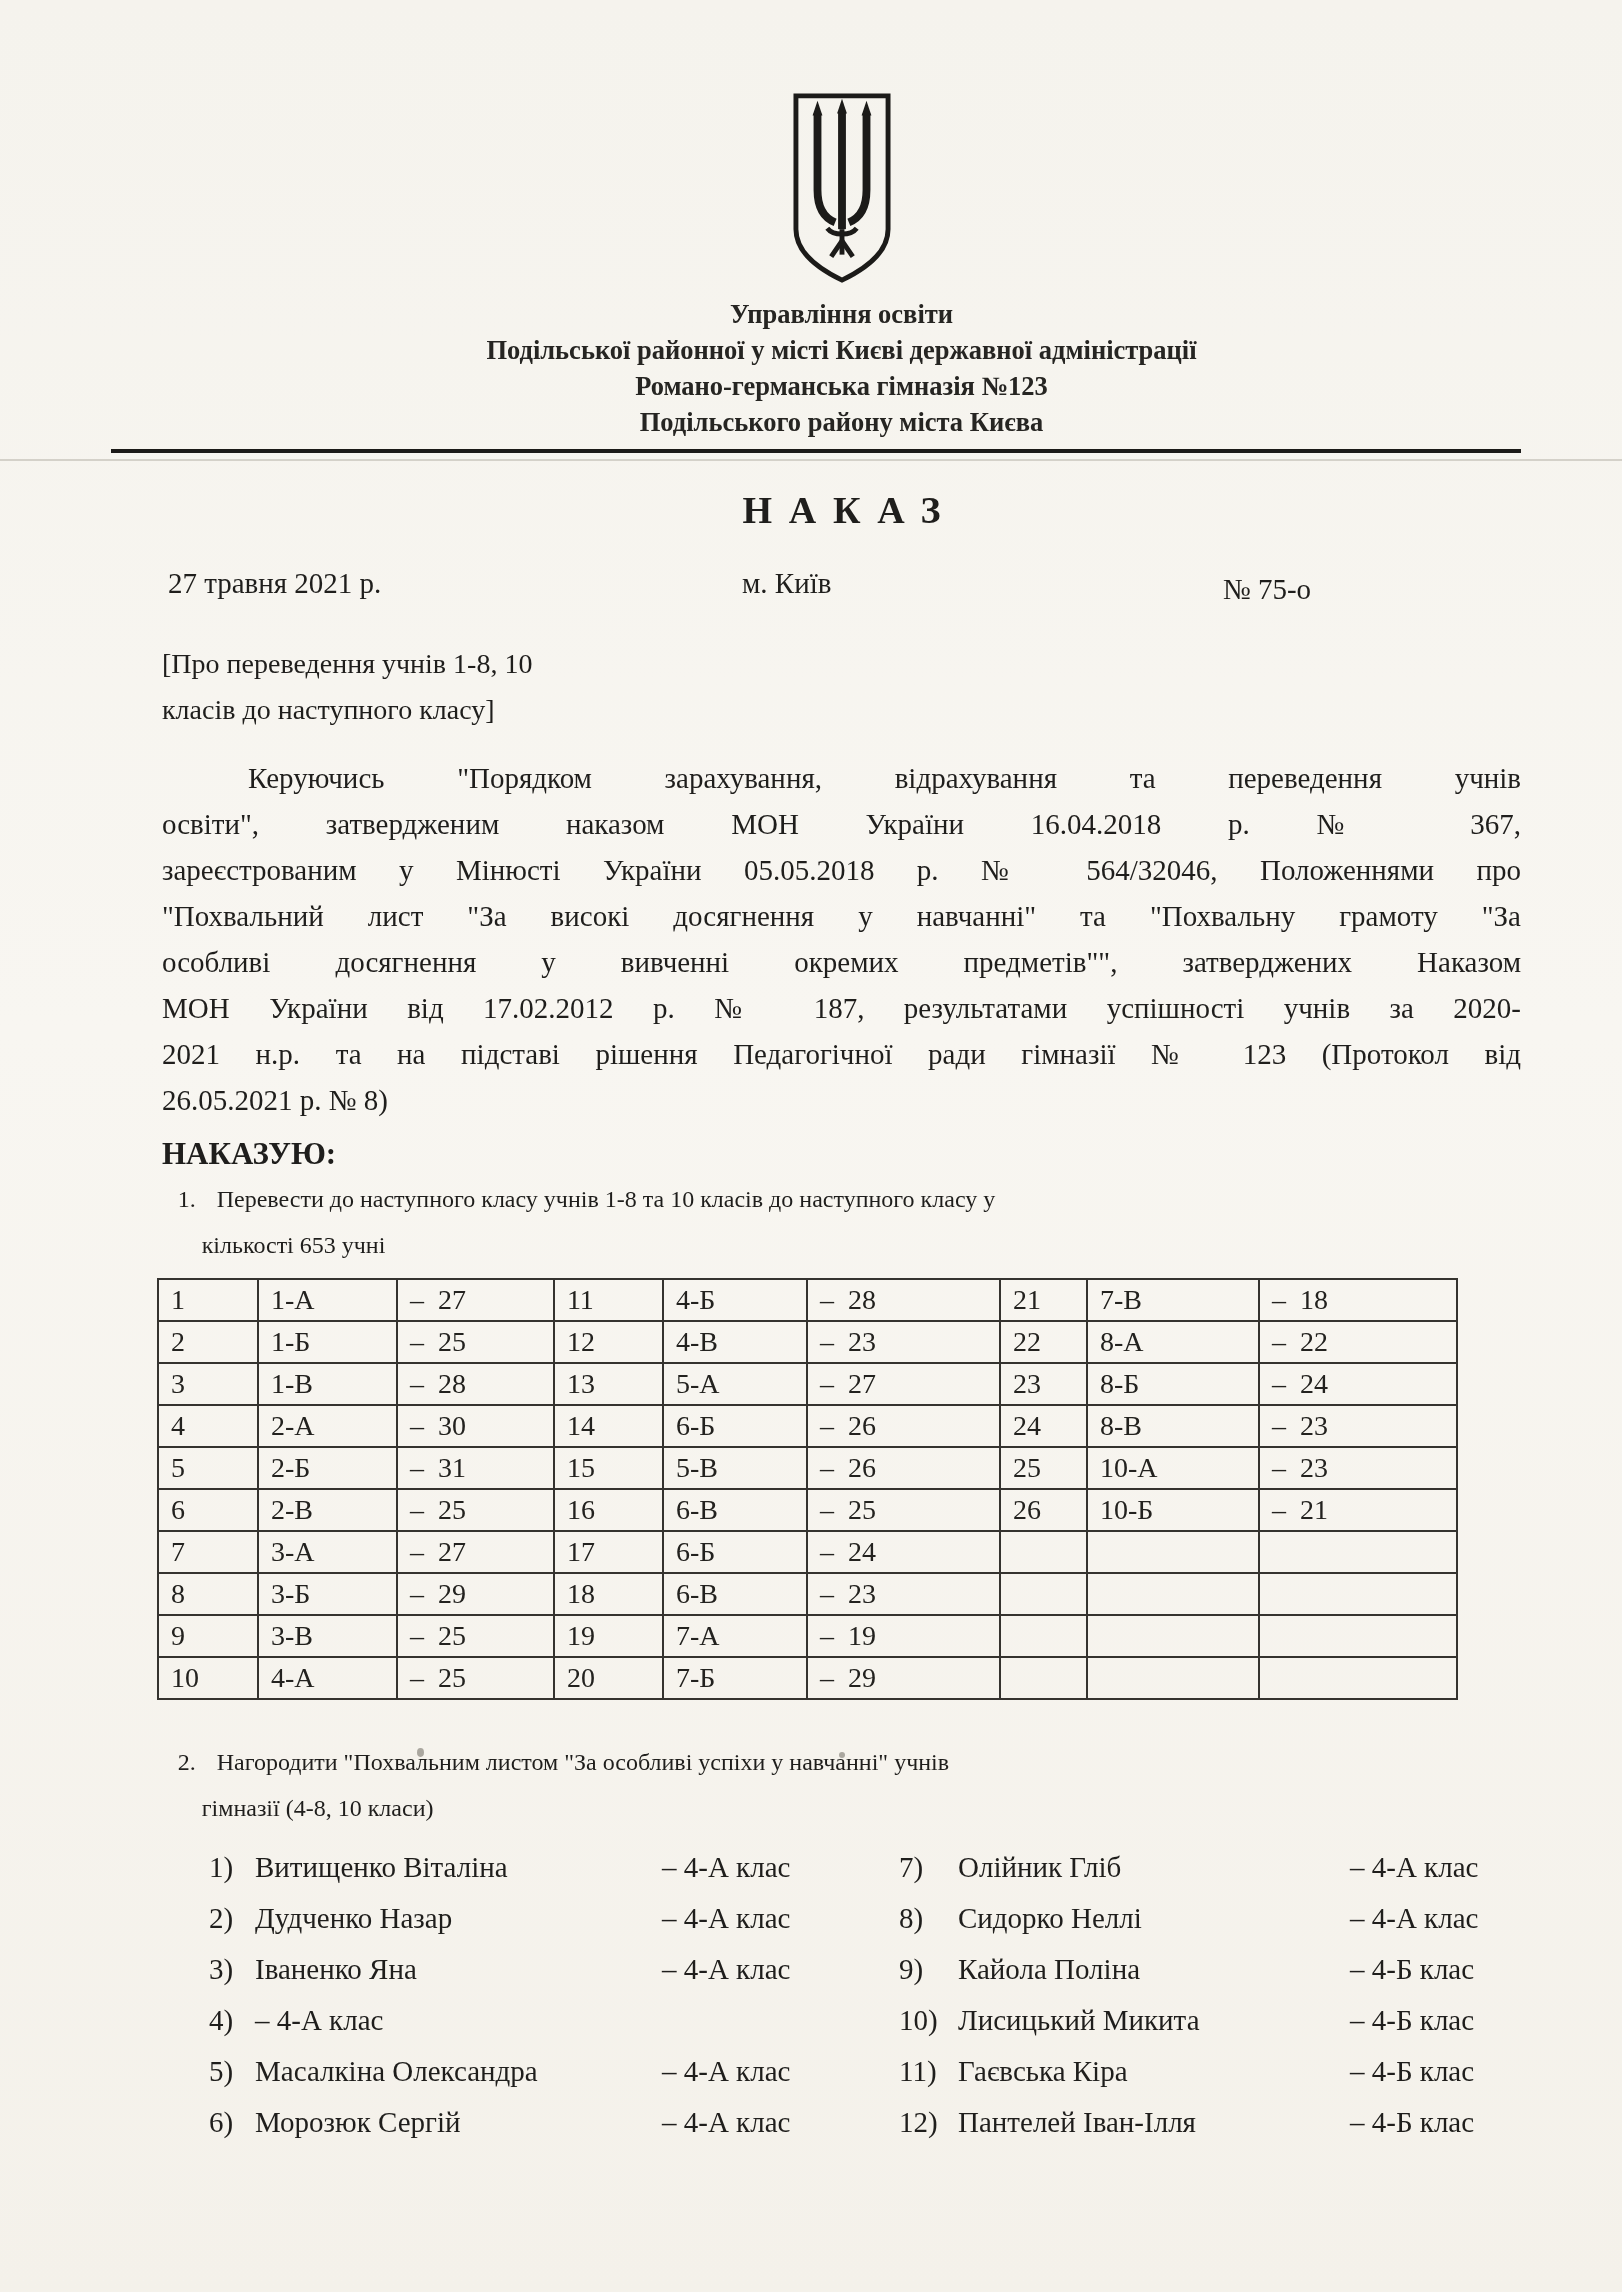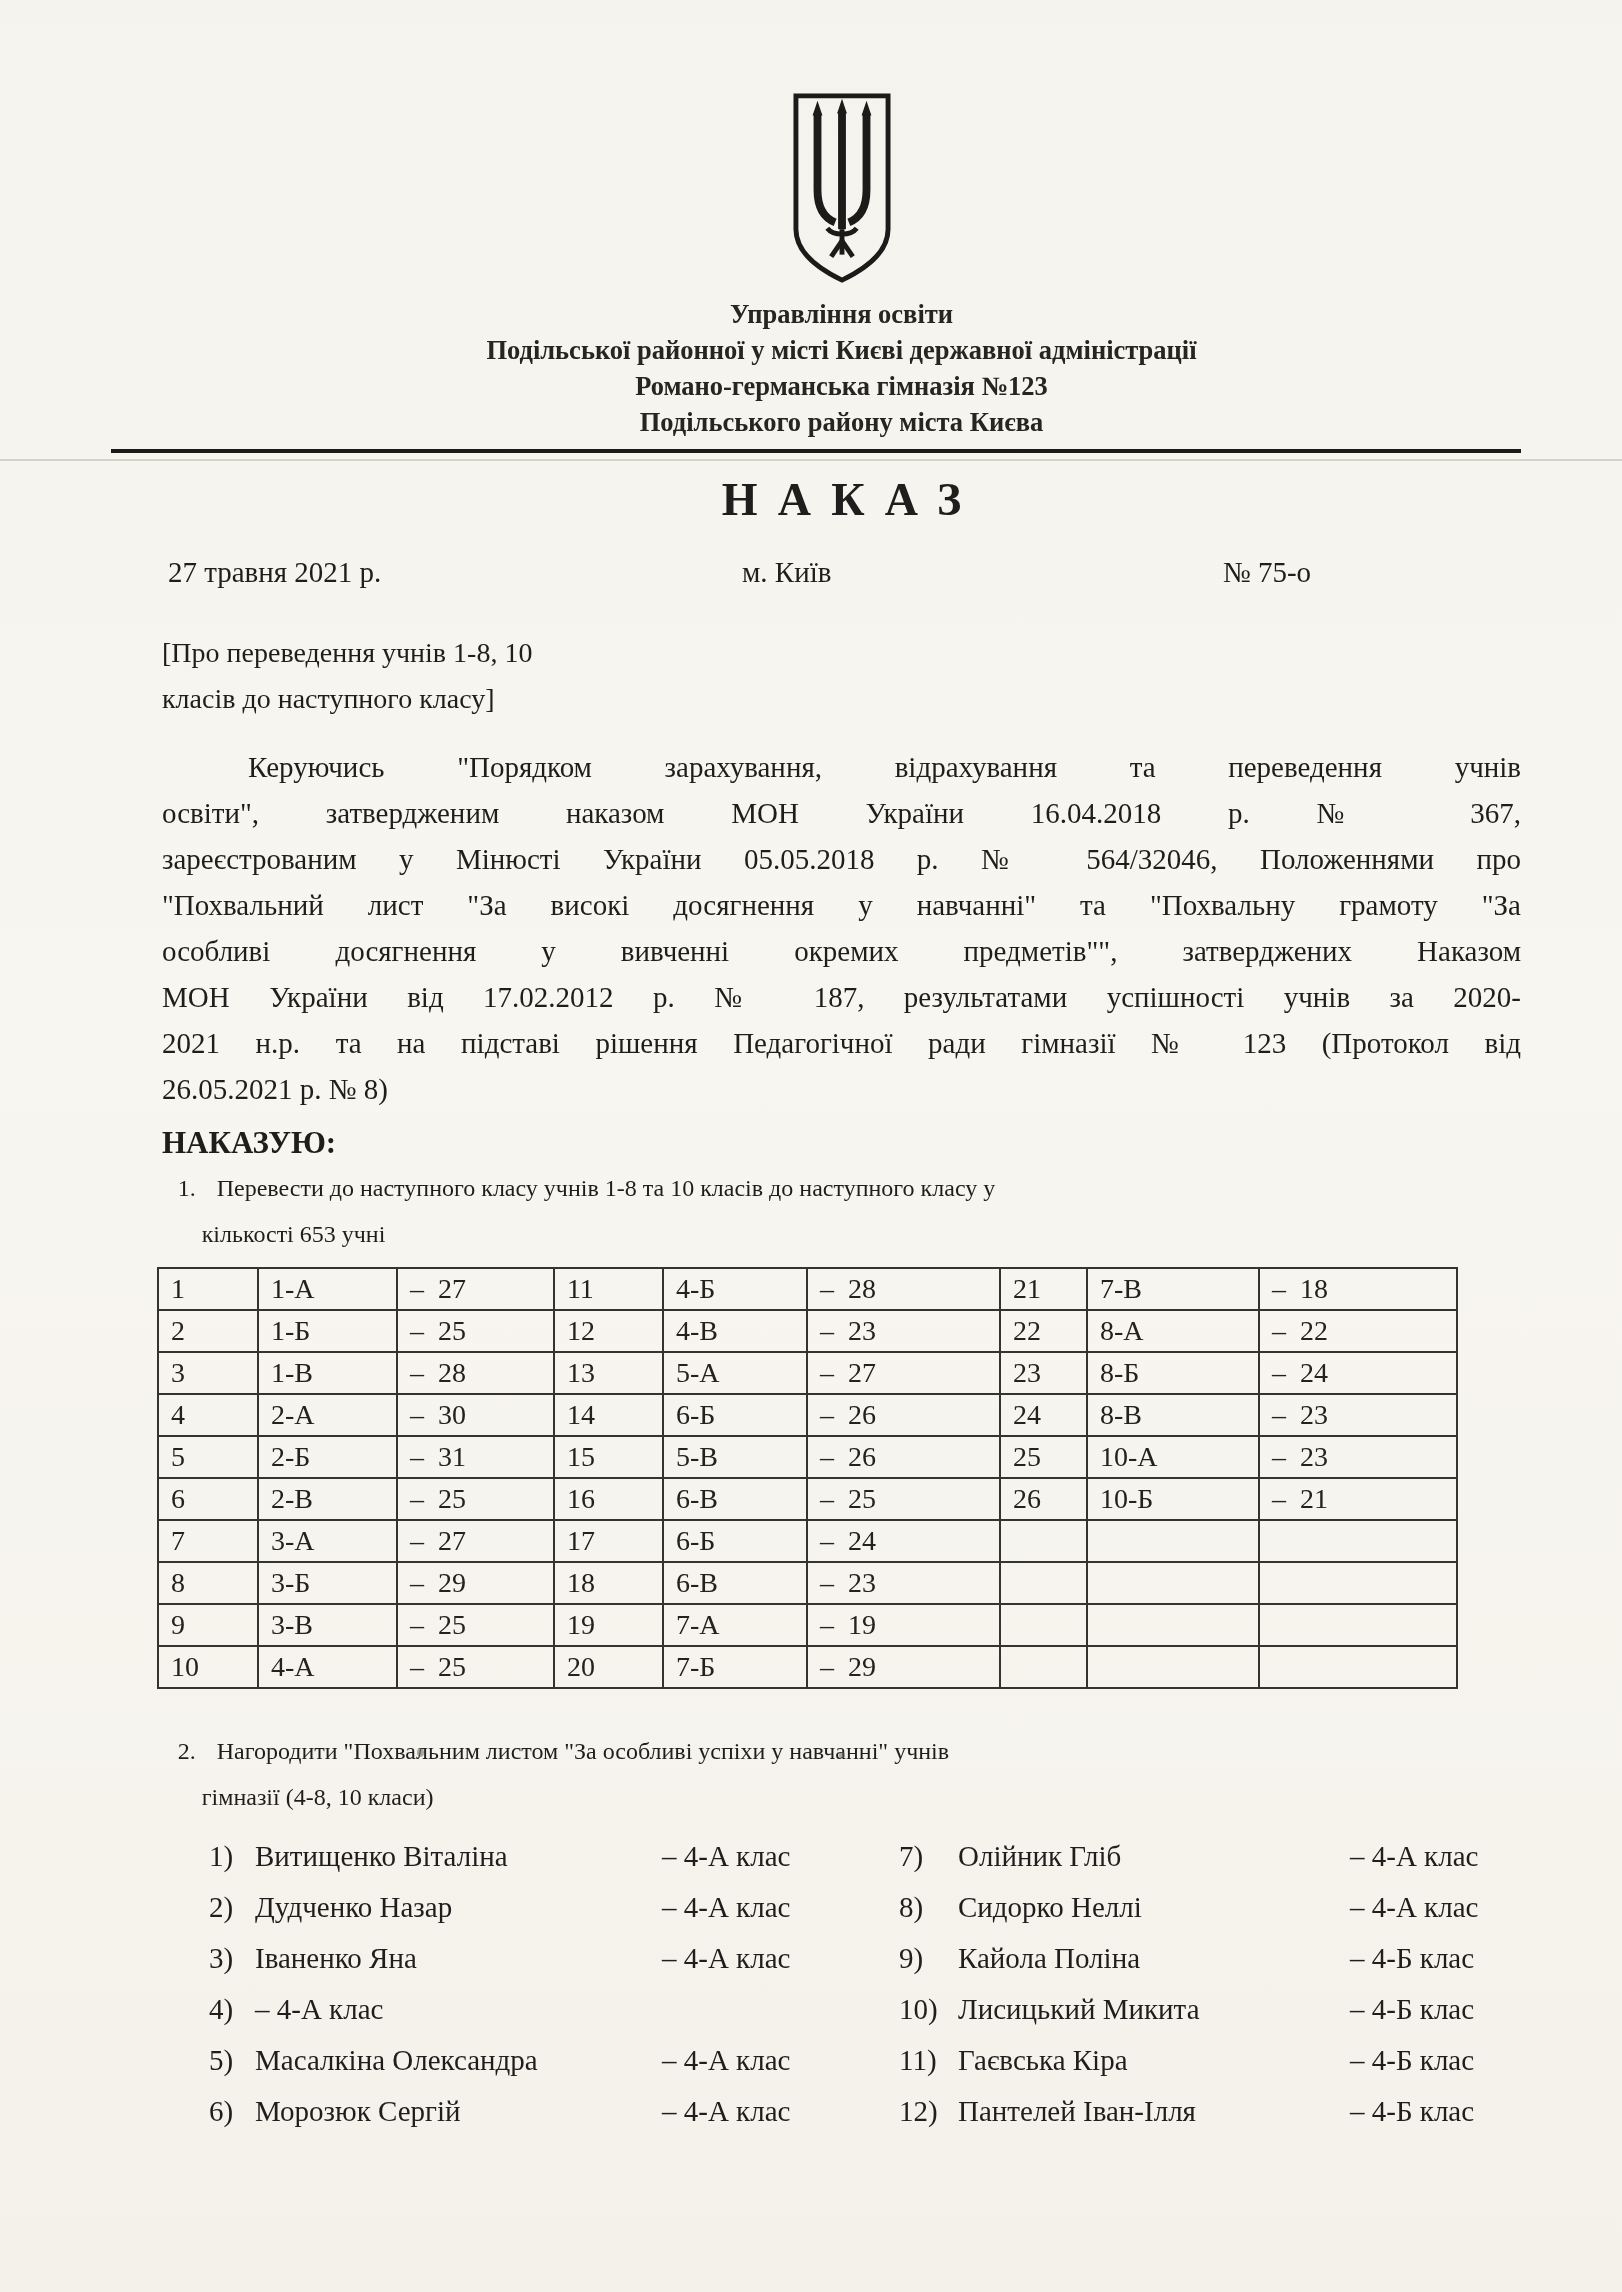--- a/index.html
+++ b/index.html
@@ -8,25 +8,25 @@
     background: linear-gradient(180deg,#f5f3ed 0%,#f8f6f1 45%,#f4f1ea 100%);
     color:#1f1e1c;
     font-family:"Liberation Serif","DejaVu Serif",serif;
   }
   .content { padding:90px 101px 0 162px; }
   .emblem { display:block; margin:0 auto; }
   .letterhead { margin-top:9.8px; }
   .letterhead div { font-weight:700; font-size:26.5px; line-height:36px; text-align:center; color:#262522; }
   .rule { border:none; height:4.9px; background:#1b1a18; margin:8.8px 0 0 -51px; }
   .rule-faint { border:none; height:2px; background:#d4d1c9; margin:5.9px 0 0 -162px; width:1622px; }
-  .order-title { text-align:center; font-weight:700; font-size:46px; letter-spacing:0.44em; text-indent:0.44em; margin-top:11px; line-height:55px; }
+  .order-title { text-align:center; font-weight:700; font-size:38px; letter-spacing:0.44em; text-indent:0.44em; margin-top:22px; line-height:55px; }
   .meta-row { position:relative; margin-top:29px; height:43px; font-size:29px; }
   .meta-date { position:absolute; left:5.9px; }
   .meta-place { position:absolute; left:580px;text-align:center; }
-  .meta-number { position:absolute; left:1061px; }
+  .meta-number { position:absolute; left:1061px;margin-top:6px; }
   .subject { margin-top:31px; font-size:28px; line-height:46px; }
   .preamble { margin-top:21.6px; font-size:29px; line-height:46px; }
   .preamble .jline { text-align:justify; text-align-last:justify; }
   .preamble .first { text-indent:86px; }
   .preamble .last { text-align:left; text-align-last:auto; }
   .resolve { font-weight:700; font-size:31px; line-height:45px; margin-top:7.8px; }
   .order-item { font-size:24px; line-height:46px; margin-left:15.7px; }
   .inum { display:inline-block; width:39px; }
   .item-cont { margin-left:24px; }
   .class-table { border-collapse:collapse; table-layout:fixed; width:1299px; margin:9.8px 0 0 -4.9px; }

